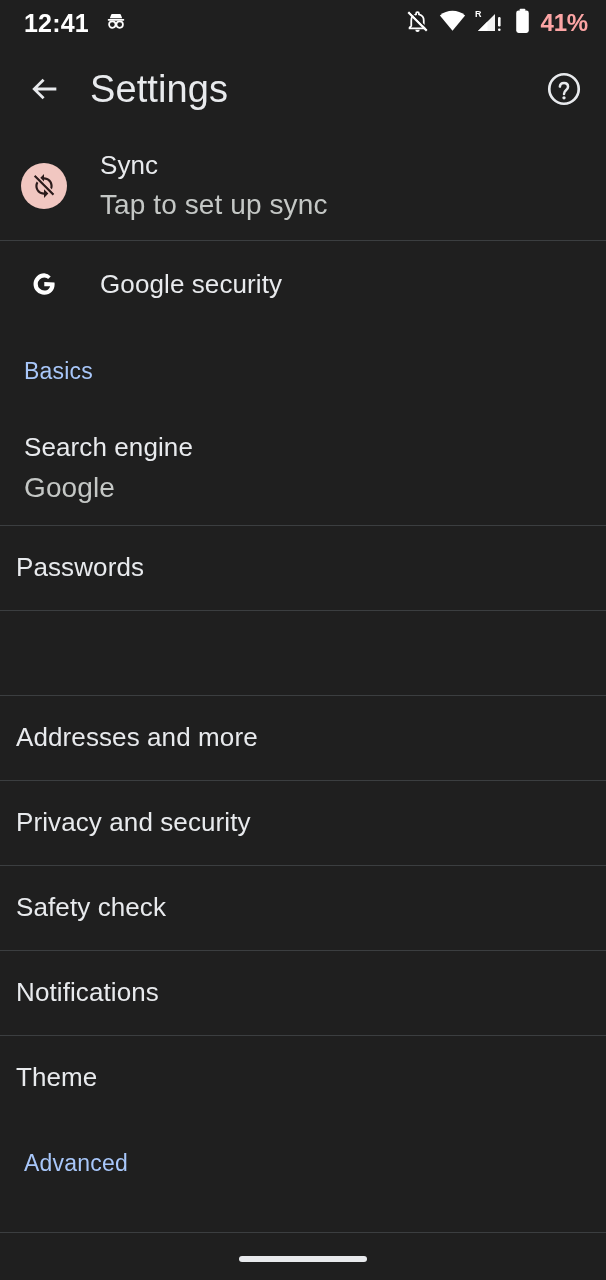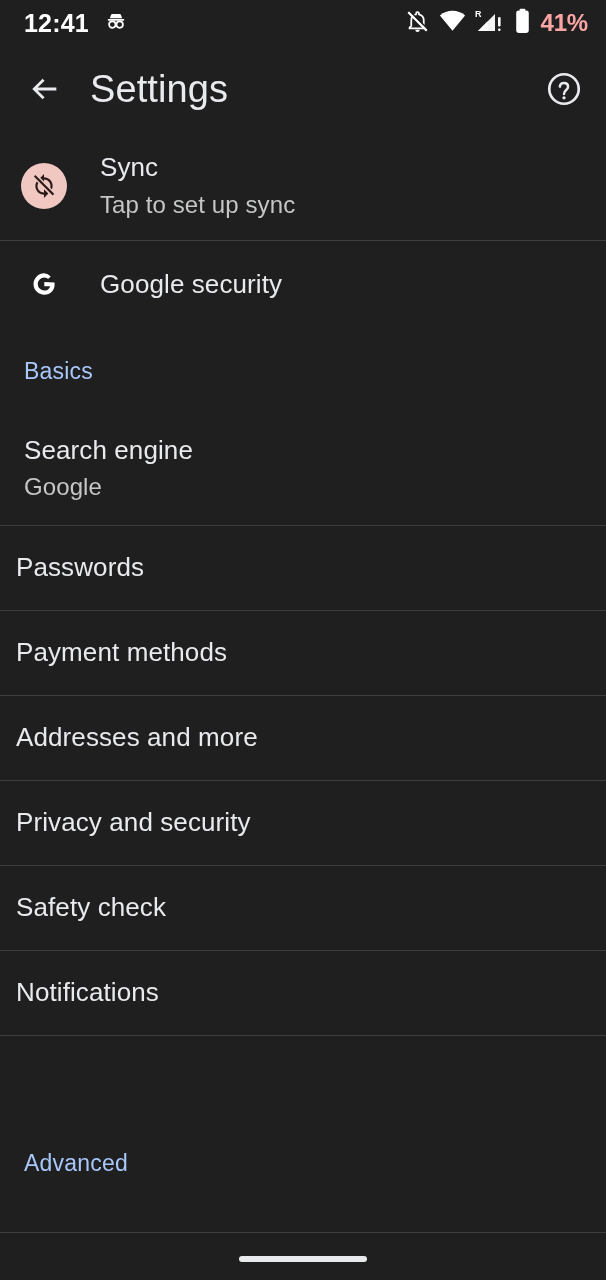--- a/index.html
+++ b/index.html
@@ -111,21 +111,21 @@
     margin-right:28px;
   }
   .row-text { display:flex; flex-direction:column; justify-content:center; }
   .row-title {
     font-size:26px;
     color:#e8eaed;
     line-height:1.18;
     letter-spacing:0.1px;
   }
   .row-sub {
-    font-size:24px;
+    font-size:28px;
     color:#c4c7c5;
     line-height:1.25;
     margin-top:7px;
     letter-spacing:0.1px;
   }
 
   .divider {
     position:absolute;
     left:0;
     width:606px;
@@ -297,23 +297,20 @@
     </div>
   </div>
 
   <div class="divider" style="top:525px;"></div>
 
   <div class="row plain-row" style="top:525px;">
     <span class="row-title">Passwords</span>
   </div>
   <div class="divider" style="top:610px;"></div>
 
-  <div class="row plain-row" style="top:610px;">
-    <span class="row-title">Payment methods</span>
-  </div>
   <div class="divider" style="top:695px;"></div>
 
   <div class="row plain-row" style="top:695px;">
     <span class="row-title">Addresses and more</span>
   </div>
   <div class="divider" style="top:780px;"></div>
 
   <div class="row plain-row" style="top:780px;">
     <span class="row-title">Privacy and security</span>
   </div>
@@ -322,20 +319,23 @@
   <div class="row plain-row" style="top:865px;">
     <span class="row-title">Safety check</span>
   </div>
   <div class="divider" style="top:950px;"></div>
 
   <div class="row plain-row" style="top:950px;">
     <span class="row-title">Notifications</span>
   </div>
   <div class="divider" style="top:1035px;"></div>
 
+  <div class="row plain-row" style="top:1035px;">
+    <span class="row-title">Theme</span>
+  </div>
 
   <div class="section-header" style="top:1150px;">Advanced</div>
 
   <div class="row plain-row" style="top:1205px; height:75px;">
     <span class="row-title">Homepage</span>
   </div>
 
   <div class="nav-bar">
     <div class="nav-top-line"></div>
     <div class="nav-pill"></div>

